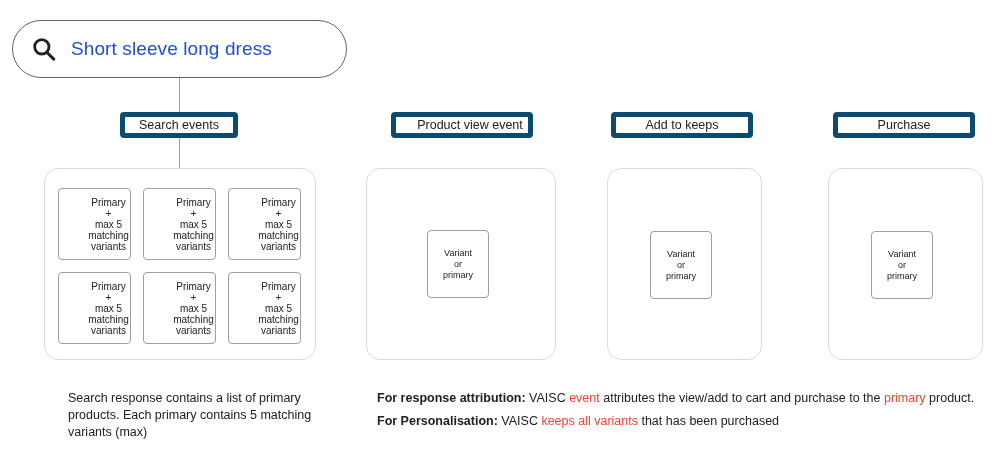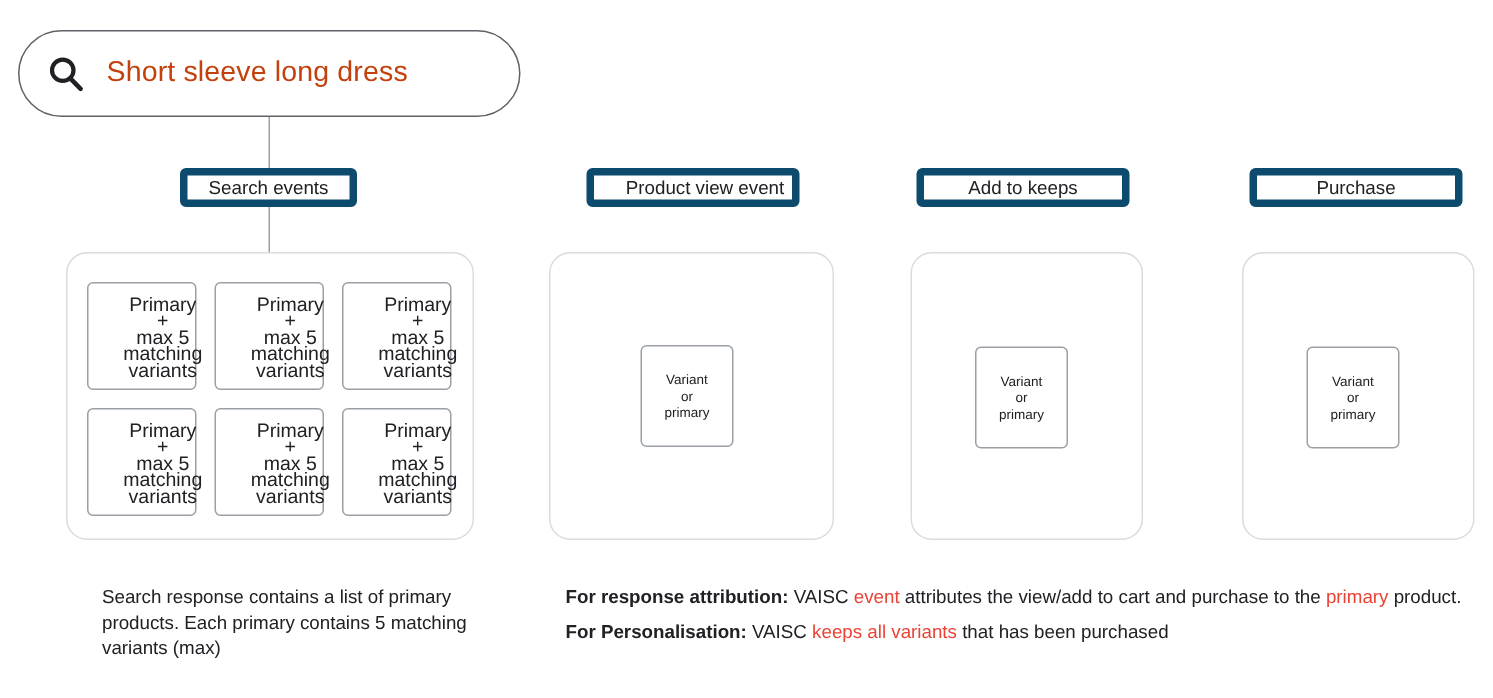--- a/index.html
+++ b/index.html
@@ -33,21 +33,21 @@
   }
   .search-icon {
     width: 26px;
     height: 26px;
     flex: 0 0 26px;
     margin-right: 14px;
     display: block;
   }
   .search-text {
     font-size: 19px;
-    color: #c2410c;
+    color: #1d4ed8;
     letter-spacing: 0.1px;
     white-space: nowrap;
   }
 
   
   .vline {
     position: absolute;
     width: 1px;
     background: #9aa0a6;
   }
@@ -97,21 +97,21 @@
   .mini-card {
     width: 73px;
     height: 72px;
     border: 1px solid #9aa0a6;
     border-radius: 4px;
     background: #ffffff;
     display: flex;
     align-items: center;
     justify-content: center;
     text-align: center;
-    font-size: 13px;
+    font-size: 10px;
     line-height: 11px;
     color: #202124;
     box-sizing: border-box;
     white-space: pre-line;
     padding-left: 28px;
   }
 
   
   .single-card {
     position: absolute;

